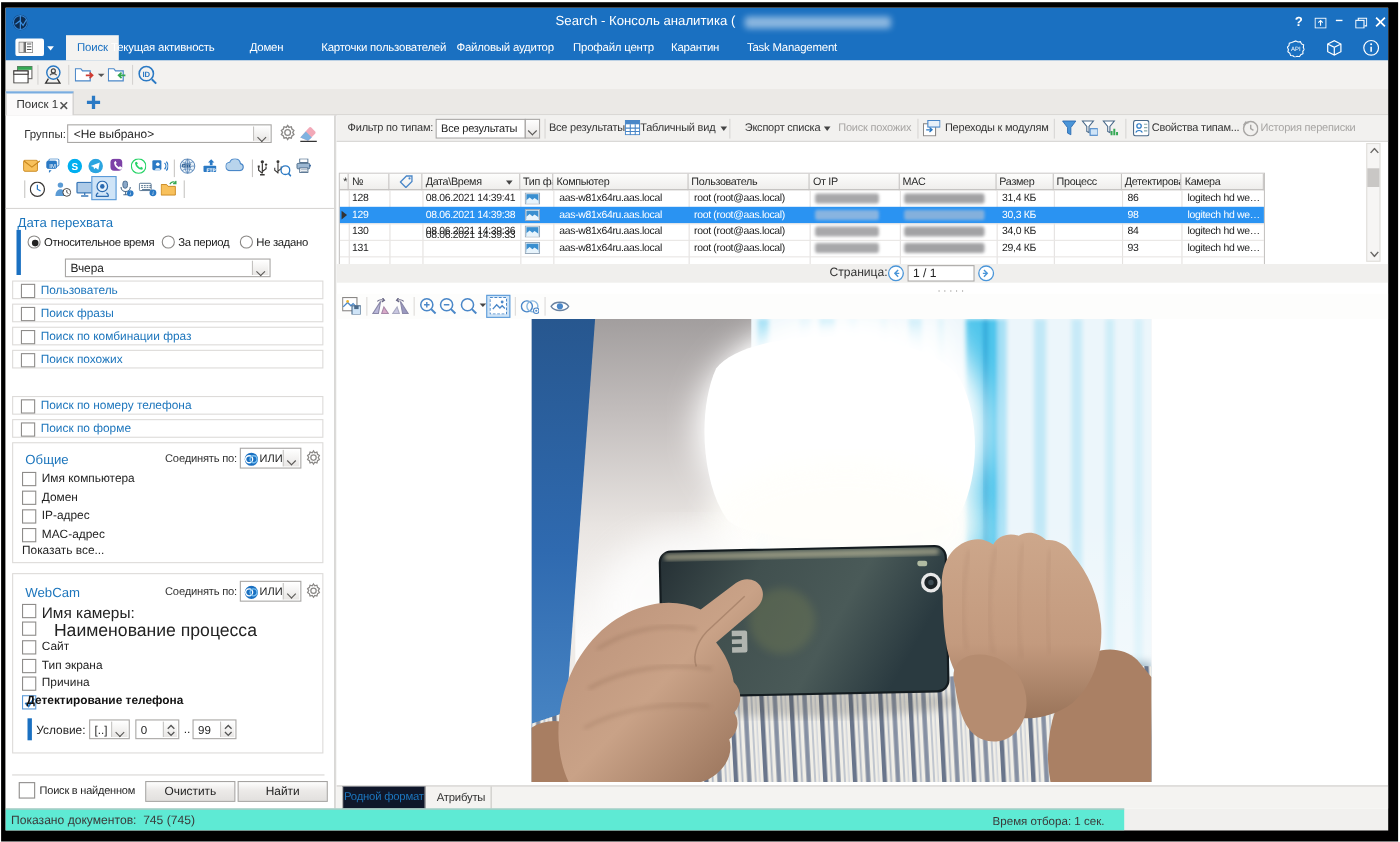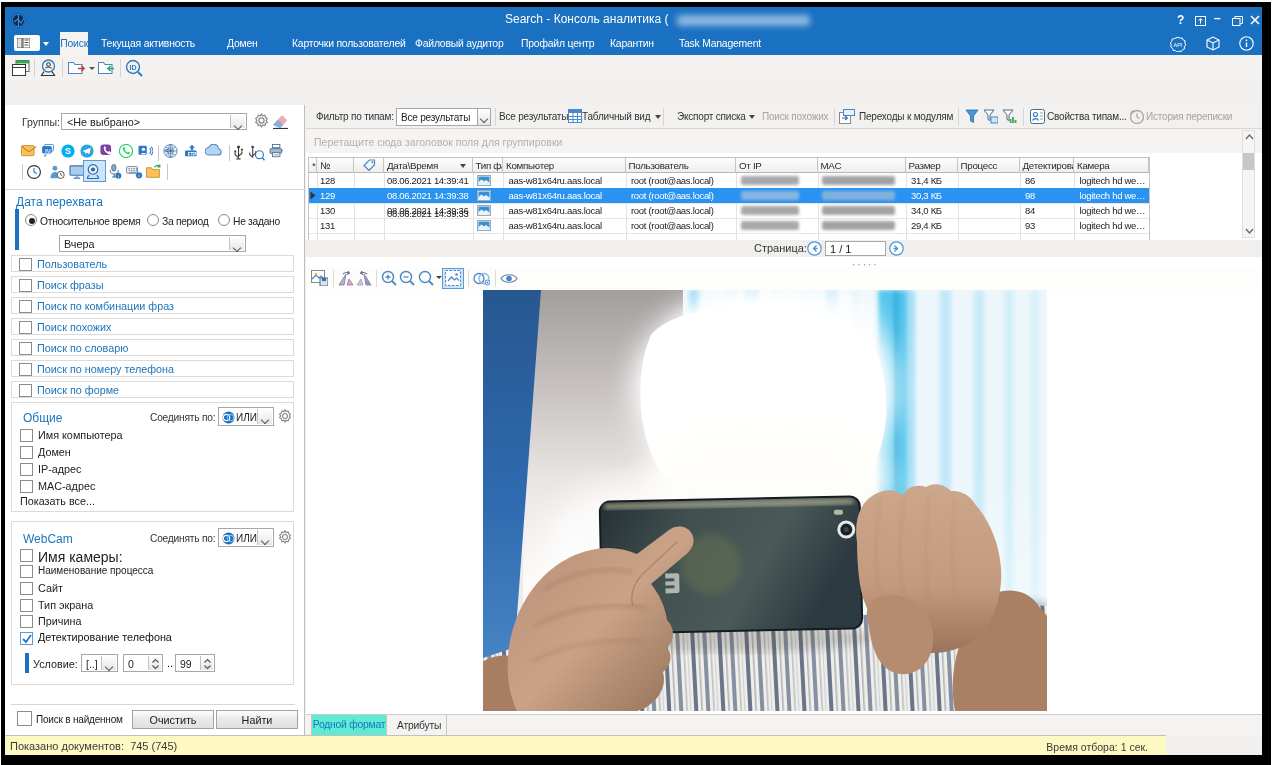--- a/index.html
+++ b/index.html
@@ -29,21 +29,21 @@
 .vbar { position:absolute; width:4px; background:#1a70c1; }
 .radio { position:absolute; width:12px; height:12px; border:1px solid #8a8886; border-radius:50%; background:#fff; }
 .btn { position:absolute; background:linear-gradient(#fefefe,#eceae8 45%,#e2e0de); border:1px solid #a5a3a1; font-size:10.8px; color:#222; text-align:center; }
 
 #rpanel { position:absolute; left:301px; top:98px; width:956px; height:630px; background:#fff; }
 #filterbar { position:absolute; left:0; top:0; width:956px; height:24px; background:#f2f1ef; border-bottom:1px solid #d8d6d4; font-size:10px; letter-spacing:-0.2px; color:#333; }
 #groupbar { position:absolute; left:0; top:24px; width:956px; height:24px; background:#f5f4f2; color:#b3b1af; font-size:10.5px; }
 .hcell { position:absolute; border-right:1px solid #c6c4c2; height:15px; line-height:15px; font-size:9.8px; letter-spacing:-0.3px; color:#2a2a2a; padding-left:3px; overflow:hidden; white-space:nowrap; }
 .rcell { position:absolute; height:15px; line-height:15px; font-size:9.5px; letter-spacing:-0.3px; white-space:nowrap; color:#1c1c1c; padding-left:3px; overflow:hidden; white-space:nowrap; }
 .blurb { position:absolute; border-radius:2px; filter:blur(1.5px); }
-#statusbar { position:absolute; left:0; top:728px; width:1161px; height:20px; background:#fef9c3; border-top:1px solid #c2c0be; font-size:11px; color:#3a3a3a;padding-left:16px; }
+#statusbar { position:absolute; left:0; top:728px; width:1017px; height:20px; background:#5eead4; border-top:1px solid #c2c0be; font-size:11px; color:#3a3a3a;padding-left:16px; }
 svg { display:block; }
 .icon { position:absolute; }
 </style>
 </head>
 <body>
 <div id="frame">
     <div id="app">
 <div id="titlebar"></div>
 
 <svg class="icon" style="left:6px;top:6px" width="15" height="15" viewBox="0 0 15 15">
@@ -67,21 +67,21 @@
         <path d="M1 1 l8 8 M9 1 l-8 8" stroke="#fff" stroke-width="1.6"></path>
       </svg>
 <div id="menubar">
 <div class="abs" style="left:9px;top:4px;width:26px;height:16px;background:#fdfdfd;border-radius:2px"></div>
 <svg class="icon" style="left:12px;top:7px" width="13" height="10" viewBox="0 0 13 10">
           <rect x="0" y="0" width="5" height="10" fill="#e8e6e4" stroke="#555"></rect>
           <rect x="6" y="0" width="7" height="10" fill="#fff" stroke="#555"></rect>
           <path d="M7.5 2 h4 M7.5 4.5 h4 M7.5 7 h4" stroke="#555"></path>
         </svg>
 <div class="abs" style="left:38px;top:11px;width:0;height:0;border-left:3.5px solid transparent;border-right:3.5px solid transparent;border-top:4px solid #fff"></div>
-<div class="mtab sel" style="left:55px;width:28px;text-align:right">Поиск</div>
+<div class="mtab sel" style="left:55px;width:48px;text-align:center">Поиск</div>
 <div class="mtab" style="left:96px">Текущая активность</div>
 <div class="mtab" style="left:222px">Домен</div>
 <div class="mtab" style="left:287px">Карточки пользователей</div>
 <div class="mtab" style="left:410px">Файловый аудитор</div>
 <div class="mtab" style="left:516px">Профайл центр</div>
 <div class="mtab" style="left:605px">Карантин</div>
 <div class="mtab" style="left:674px">Task Management</div>
 <svg class="icon" style="left:1165px;top:5px" width="16" height="16" viewBox="0 0 16 16">
           <path d="M8 1.2 l2 1 2.2-.3 1 2 2 .9-.4 2.2 1 1.9-1.4 1.7.1 2.2-2 .9-1.2 1.9-2.2-.4-2 1-1.6-1.5-2.2-.2-.7-2.1-1.8-1.3.5-2.1-1-2 1.5-1.6.3-2.2 2.1-.6z" fill="none" stroke="#fff" stroke-width="1"></path>
           <text x="8" y="10.5" font-size="5.5" fill="#fff" text-anchor="middle" font-family="Liberation Sans">API</text>
@@ -117,20 +117,31 @@
 <div class="abs" style="left:84px;top:12px;width:0;height:0;border-left:3px solid transparent;border-right:3px solid transparent;border-top:3.5px solid #555"></div>
 <svg class="icon" style="left:93px;top:5px" width="19" height="16" viewBox="0 0 19 16">
           <path d="M0.5 2.5 h5 l1.5 2 h7 v9 h-13.5z" fill="#fff" stroke="#4a87c8" stroke-width="1.1"></path>
           <path d="M16 8.5 h-6 m2.5-2.5 L9.8 8.5l2.7 2.5" fill="none" stroke="#35a854" stroke-width="1.5"></path>
         </svg>
 <div class="abs" style="left:115px;top:4px;width:1px;height:18px;background:#d5d3d1"></div>
 <svg class="icon" style="left:120px;top:4px" width="18" height="18" viewBox="0 0 18 18">
           <circle cx="8" cy="8" r="6.5" fill="none" stroke="#2a79c4" stroke-width="1.4"></circle>
           <path d="M13 13 l4 4" stroke="#2a79c4" stroke-width="1.8"></path>
           <text x="8" y="10.8" font-size="7" fill="#2a79c4" text-anchor="middle" font-weight="bold" font-family="Liberation Sans">ID</text>
+        </svg>
+</div>
+<div id="tabstrip">
+<div id="doctab">
+          <span style="position:absolute;left:9px;top:4px;font-size:10.5px">Поиск 1</span>
+          <svg style="position:absolute;left:48px;top:7px" width="8" height="8" viewBox="0 0 8 8">
+            <path d="M1 1 l6 6 M7 1 l-6 6" stroke="#555" stroke-width="1.4"></path>
+          </svg>
+        </div>
+<svg class="icon" style="left:73px;top:5px" width="14" height="14" viewBox="0 0 14 14">
+          <path d="M7 1 v12 M1 7 h12" stroke="#2a79c4" stroke-width="3"></path>
         </svg>
 </div>
 <div id="lpanel">
 <div class="abs" style="left:17px;top:11px;font-size:10.5px;color:#333">Группы:</div>
 <div class="combo" style="left:56px;top:8px;width:186px;height:17px">
           <span style="position:absolute;left:5px;top:2px;font-size:10.8px;color:#222">&lt;Не выбрано&gt;</span>
           <span class="arr"><span class="chevd"></span></span>
         </div>
 <svg class="icon" style="left:248px;top:7px" width="17" height="17" viewBox="0 0 17 17">
           <path d="M8.5 2 l1.2 1.8 2.1-.6.6 2.1 1.8 1.2-1.1 1.9 1.1 1.9-1.8 1.2-.6 2.1-2.1-.6-1.2 1.8-1.2-1.8-2.1.6-.6-2.1-1.8-1.2 1.1-1.9-1.1-1.9 1.8-1.2.6-2.1 2.1.6z" fill="none" stroke="#8a8886" stroke-width="1.2"></path>
@@ -274,24 +285,20 @@
           <span class="abs bluetxt" style="left:25px;top:2px;font-size:10.8px">Поиск по комбинации фраз</span>
         </div>
 <div class="fbox" style="top:171px;height:17px">
           <span class="cb" style="left:7px;top:1.5px"></span>
           <span class="abs bluetxt" style="left:25px;top:2px;font-size:10.8px">Поиск фразы</span>
         </div>
 <div class="fbox" style="top:213px;height:17px">
           <span class="cb" style="left:7px;top:1.5px"></span>
           <span class="abs bluetxt" style="left:25px;top:2px;font-size:10.8px">Поиск похожих</span>
         </div>
-<div class="fbox" style="top:234px;height:17px">
-          <span class="cb" style="left:7px;top:1.5px"></span>
-          <span class="abs bluetxt" style="left:25px;top:2px;font-size:10.8px">Поиск по словарю</span>
-        </div>
 <div class="fbox" style="top:276px;height:17px">
           <span class="cb" style="left:7px;top:1.5px"></span>
           <span class="abs bluetxt" style="left:25px;top:2px;font-size:10.8px">Поиск по форме</span>
         </div>
 <div class="fbox" style="top:255px;height:17px">
           <span class="cb" style="left:7px;top:1.5px"></span>
           <span class="abs bluetxt" style="left:25px;top:2px;font-size:10.8px">Поиск по номеру телефона</span>
         </div>
 
 <div class="fbox" style="top:297px;height:110px">
@@ -333,32 +340,32 @@
             <span style="position:absolute;left:17px;top:4px;font-size:10px;color:#222">ИЛИ</span>
             <span class="arr"><span class="chevd"></span></span>
           </div>
  <svg class="icon" style="left:265px;top:7px" width="16" height="16" viewBox="0 0 17 17">
             <path d="M8.5 2 l1.2 1.8 2.1-.6.6 2.1 1.8 1.2-1.1 1.9 1.1 1.9-1.8 1.2-.6 2.1-2.1-.6-1.2 1.8-1.2-1.8-2.1.6-.6-2.1-1.8-1.2 1.1-1.9-1.1-1.9 1.8-1.2.6-2.1 2.1.6z" fill="none" stroke="#8a8886" stroke-width="1.2"></path>
             <circle cx="8.5" cy="8.5" r="2.6" fill="none" stroke="#8a8886" stroke-width="1.2"></circle>
           </svg>
  <span class="cb" style="left:8px;top:27px"></span>
           <span class="abs" style="left:26px;top:27px;font-size:14px;color:#222">Имя камеры:</span>
  <span class="cb" style="left:8px;top:43px"></span>
-          <span class="abs" style="left:26px;top:43px;font-size:10px;color:#222">Наименование процесса</span>
+          <span class="abs" style="left:37px;top:43px;font-size:16px;color:#222">Наименование процесса</span>
  <span class="cb" style="left:8px;top:60px"></span>
           <span class="abs" style="left:26px;top:60px;font-size:10.8px;color:#222">Сайт</span>
  <span class="cb" style="left:8px;top:77px"></span>
           <span class="abs" style="left:26px;top:77px;font-size:10.8px;color:#222">Тип экрана</span>
  <span class="cb" style="left:8px;top:93px"></span>
           <span class="abs" style="left:26px;top:93px;font-size:10.8px;color:#222">Причина</span>
  <span class="cb" style="left:8px;top:110px;background:#fff;border-color:#5a9ad8"></span>
           <svg style="position:absolute;left:9px;top:111px" width="12" height="12" viewBox="0 0 12 12">
             <path d="M2 6 l3 3 5-7" fill="none" stroke="#2a79c4" stroke-width="1.8"></path>
           </svg>
-          <span class="abs" style="left:26px;top:109px;font-size:10.8px;color:#111;font-weight:normal">Детектирование телефона</span>
+          <span class="abs" style="left:12px;top:109px;font-size:10.8px;color:#111;font-weight:bold">Детектирование телефона</span>
  <div class="vbar" style="left:13px;top:131px;height:20px"></div>
  <span class="abs" style="left:21px;top:136px;font-size:10.8px;color:#222">Условие:</span>
  <div class="combo" style="left:69px;top:132px;width:37px;height:18px">
             <span style="position:absolute;left:4px;top:3px;font-size:10.5px;color:#222">[..]</span>
             <span class="arr"><span class="chevd"></span></span>
           </div>
  <div class="combo" style="left:111px;top:132px;width:40px;height:18px">
             <span style="position:absolute;left:4px;top:3px;font-size:10.5px;color:#222">0</span>
             <span class="arr" style="width:13px">
               <svg width="9" height="12" viewBox="0 0 9 12" style="margin:2px auto 0">
@@ -431,23 +438,20 @@
             <path d="M10 4 h3 M10 7 h3 M10 10 h3" stroke="#8aa" stroke-width="1"></path>
           </svg>
  <span class="abs" style="left:741px;top:6px">Свойства типам...</span>
  <svg class="icon" style="left:823px;top:4px" width="15" height="15" viewBox="0 0 15 15">
             <circle cx="8" cy="8" r="6.5" fill="none" stroke="#a8a6a4" stroke-width="1.3"></circle>
             <path d="M8 4.5 v3.5 l2.5 1.5" fill="none" stroke="#a8a6a4" stroke-width="1.3"></path>
             <path d="M1.5 5 l2-3 2.5 1" fill="none" stroke="#a8a6a4" stroke-width="1.3"></path>
           </svg>
  <span class="abs" style="left:840px;top:6px;color:#a6a4a2">История переписки</span>
 </div>
-<div id="groupbar">
-          <span style="position:absolute;left:8px;top:7px">Перетащите сюда заголовок поля для группировки</span>
-        </div>
 
 <div class="abs" style="left:2px;top:52px;width:842px;height:90px;background:#fff;border:1px solid #c6c4c2">
  <div class="abs" style="left:0;top:0;width:840px;height:15px;background:linear-gradient(#fdfdfc,#efeeec);border-bottom:1px solid #b8b6b4"></div>
  <div class="hcell" style="left:0px;width:8px">*</div>
  <div class="hcell" style="left:8px;width:36.5px">№</div>
  <div class="hcell" style="left:44.5px;width:30.5px">
             <svg width="13" height="12" viewBox="0 0 13 12" style="margin:1px 0 0 6px">
               <path d="M1 6.5 L6.5 1 h5 v5 L6 11.5z" fill="none" stroke="#4a87c8" stroke-width="1.2"></path>
               <circle cx="9.3" cy="3.2" r="1" fill="#4a87c8"></circle>
             </svg>
@@ -746,21 +750,21 @@
 <path d="M 422 208 C 416 240 414 274 420 304" stroke="#96705a" stroke-width="2.2" fill="none" opacity="0.26" filter="url(#b2)"></path>
 <path d="M 447 204 C 442 238 440 274 446 308" stroke="#96705a" stroke-width="2.2" fill="none" opacity="0.24" filter="url(#b2)"></path>
 <path d="M 472 210 C 468 242 467 274 472 304" stroke="#96705a" stroke-width="2" fill="none" opacity="0.26" filter="url(#b2)"></path>
 <path d="M 385 332 C 381 320 387 309 399 306 C 417 302 436 311 445 328 C 454 345 451 366 439 377 C 427 388 408 386 398 373 C 390 362 387 346 385 332 Z" fill="#b58c70"></path>
 
 </g>
 </svg>
 </div>
 
 <div class="abs" style="left:0;top:609px;width:956px;height:21px;background:#f4f3f1;border-top:1px solid #d0cecb">
- <div class="abs" style="left:5px;top:0;width:76px;height:20px;background:#5eead4;border-left:1px solid #c8c6c4;border-right:1px solid #c8c6c4;text-align:center;line-height:20px;font-size:10.3px;letter-spacing:-0.2px;color:#1c75bc">Родной формат</div>
+ <div class="abs" style="left:5px;top:0;width:76px;height:20px;background:#0f172a;border-left:1px solid #c8c6c4;border-right:1px solid #c8c6c4;text-align:center;line-height:20px;font-size:10.3px;letter-spacing:-0.2px;color:#1c75bc">Родной формат</div>
  <div class="abs" style="left:91px;top:5px;font-size:10.3px;letter-spacing:-0.2px;color:#333">Атрибуты</div>
  <div class="abs" style="left:140px;top:0;width:1px;height:20px;background:#c8c6c4"></div>
 </div>
 </div>
 <div id="statusbar">
         <span style="position:absolute;left:5px;top:4px">Показано документов:&nbsp; 745 (745)</span>
         <span style="position:absolute;right:18px;top:5px;font-size:10.5px">Время отбора: 1 сек.</span>
       </div>
 </div>
   </div>

